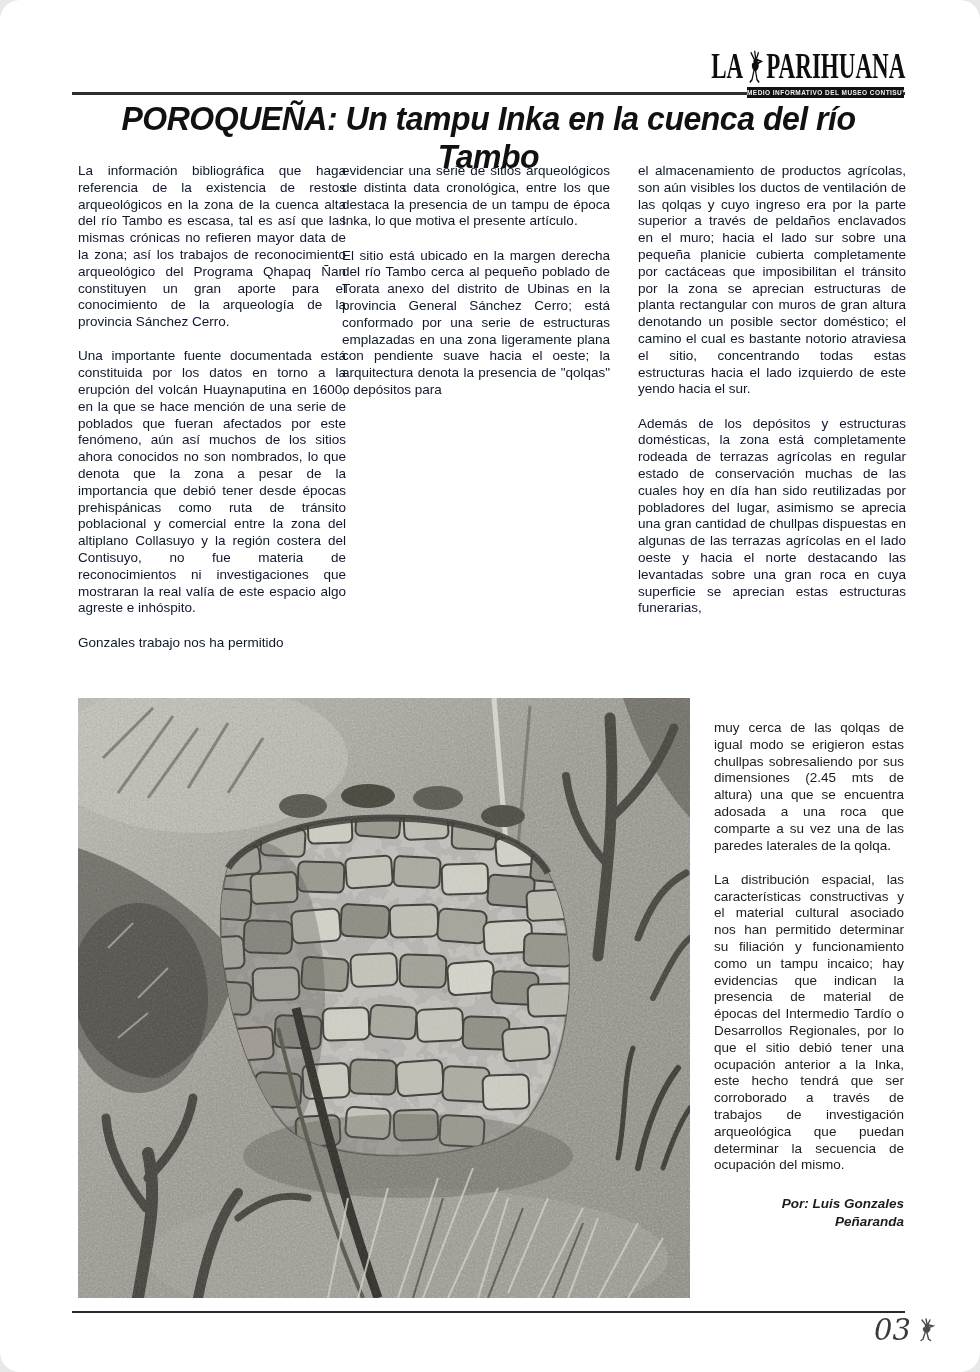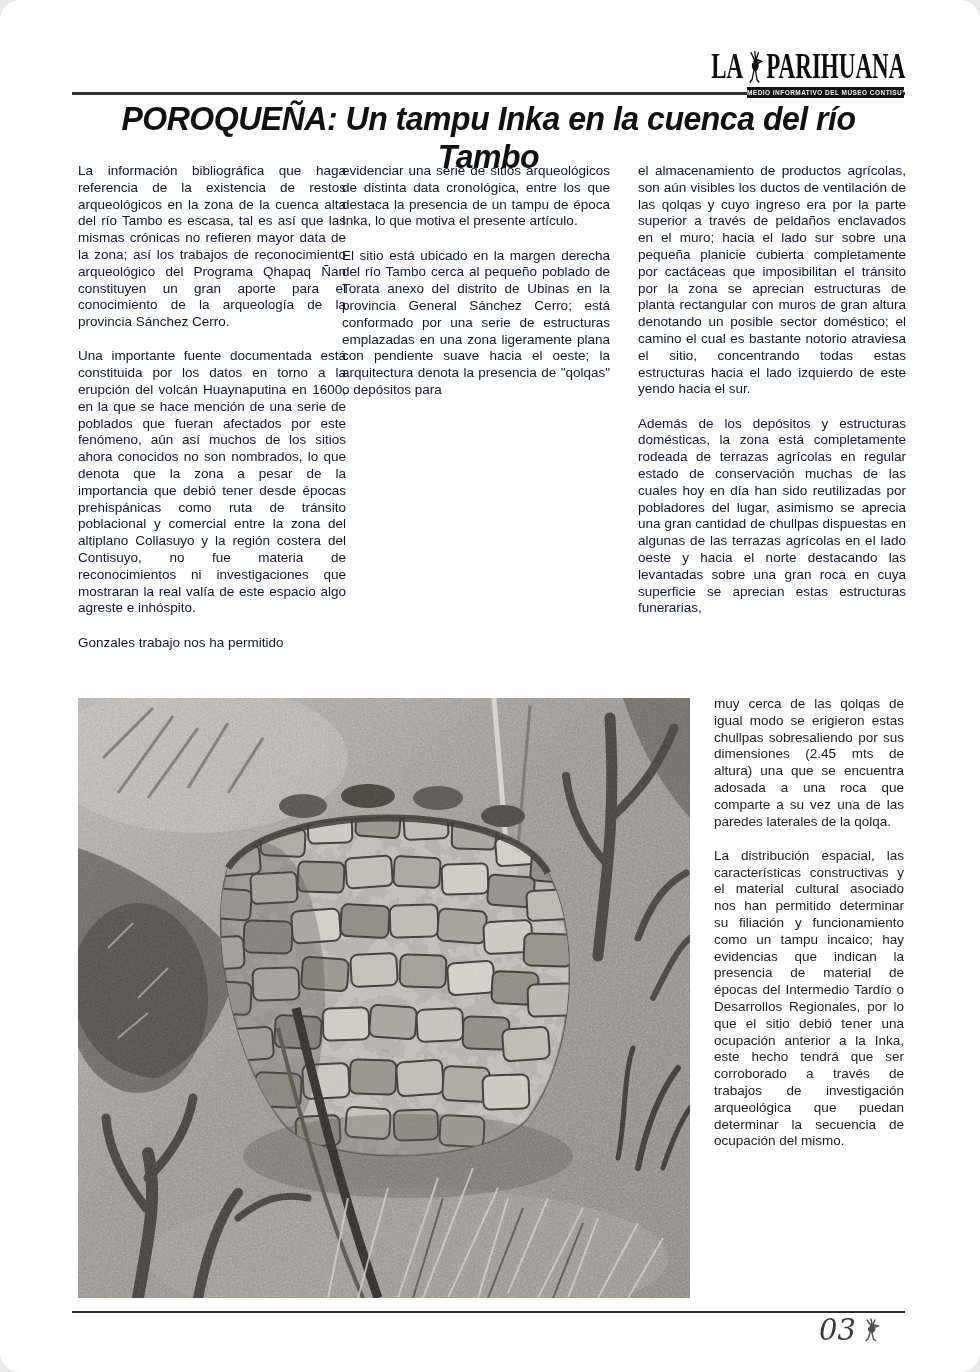--- a/index.html
+++ b/index.html
@@ -17,30 +17,30 @@
   .header-rule{position:absolute;left:72px;top:92px;width:833px;height:3px;background:#2e2e2e;}
   
   .article-title{position:absolute;left:72px;top:100px;width:833px;margin:0;text-align:center;
         font-style:italic;font-weight:bold;font-size:33px;letter-spacing:-0.5px;color:#111;
         font-family:"Liberation Sans",sans-serif;transform:scaleX(0.97);transform-origin:center;}
   
   .col{position:absolute;top:163px;width:268px;text-align:justify;font-size:13.5px;
         line-height:16.8px;color:#0f172a;}
   .col p,.side-col p{margin:0 0 17.5px 0;}
   #col1{left:78px;} #col2{left:342px;} #col3{left:638px;}
-  .side-col{position:absolute;left:714px;top:696px;width:190px;text-align:justify;
+  .side-col{position:absolute;left:714px;top:720px;width:190px;text-align:justify;
         font-size:13.5px;line-height:16.8px;}
   .byline{margin-top:21px;text-align:right;font-weight:bold;font-style:italic;
         font-size:13.5px;line-height:17.5px;}
   
   .photo{position:absolute;left:78px;top:698px;width:612px;height:600px;margin:0;
         background:#98968e;overflow:hidden;}
   
   .footer-rule{position:absolute;left:72px;top:1311px;width:833px;height:2px;background:#2a2a2a;}
-  .page-number{position:absolute;left:819px;top:1313px;display:flex;align-items:center;gap:5px;
+  .page-number{position:absolute;left:874px;top:1313px;display:flex;align-items:center;gap:5px;
         font-family:"DejaVu Serif",serif;font-style:italic;font-size:29px;color:#3a3a3a;}
   .page-number .bird{width:20px;height:24px;opacity:0.85;}
 </style>
 </head>
 <body>
 
 <div class="page">
 
   <div class="masthead-title">
     <span>LA</span>
@@ -245,20 +245,24 @@
           <path d="M410,600 L445,510"></path>
           <path d="M475,600 L505,525"></path>
       </g>
       <rect x="0" y="0" width="612" height="600" filter="url(#grain)" opacity="0.18"></rect>
     </svg>
   </figure>
 
   <div class="side-col">
     <p>muy cerca de las qolqas de igual modo se erigieron estas chullpas sobresaliendo por sus dimensiones (2.45 mts de altura) una que se encuentra adosada a una roca que comparte a su vez una de las paredes laterales de la qolqa.</p>
     <p>La distribución espacial, las características constructivas y el material cultural asociado nos han permitido determinar su filiación y funcionamiento como un tampu incaico; hay evidencias que indican la presencia de material de épocas del Intermedio Tardío o Desarrollos Regionales, por lo que el sitio debió tener una ocupación anterior a la Inka, este hecho tendrá que ser corroborado a través de trabajos de investigación arqueológica que puedan determinar la secuencia de ocupación del mismo.</p>
+    <div class="byline">
+      <div>Por: Luis Gonzales</div>
+      <div>Peñaranda</div>
+    </div>
   </div>
 
   <div class="footer-rule"></div>
   <div class="page-number">
     <span>03</span>
     <svg class="bird" viewBox="0 0 20 24">
       <g stroke="#2e2e2e" stroke-width="1.4" fill="none" stroke-linecap="round">
         <path d="M6,2 L9,6"></path>
           <path d="M10,1 L11,6"></path>
           <path d="M14,2 L12,6"></path>

